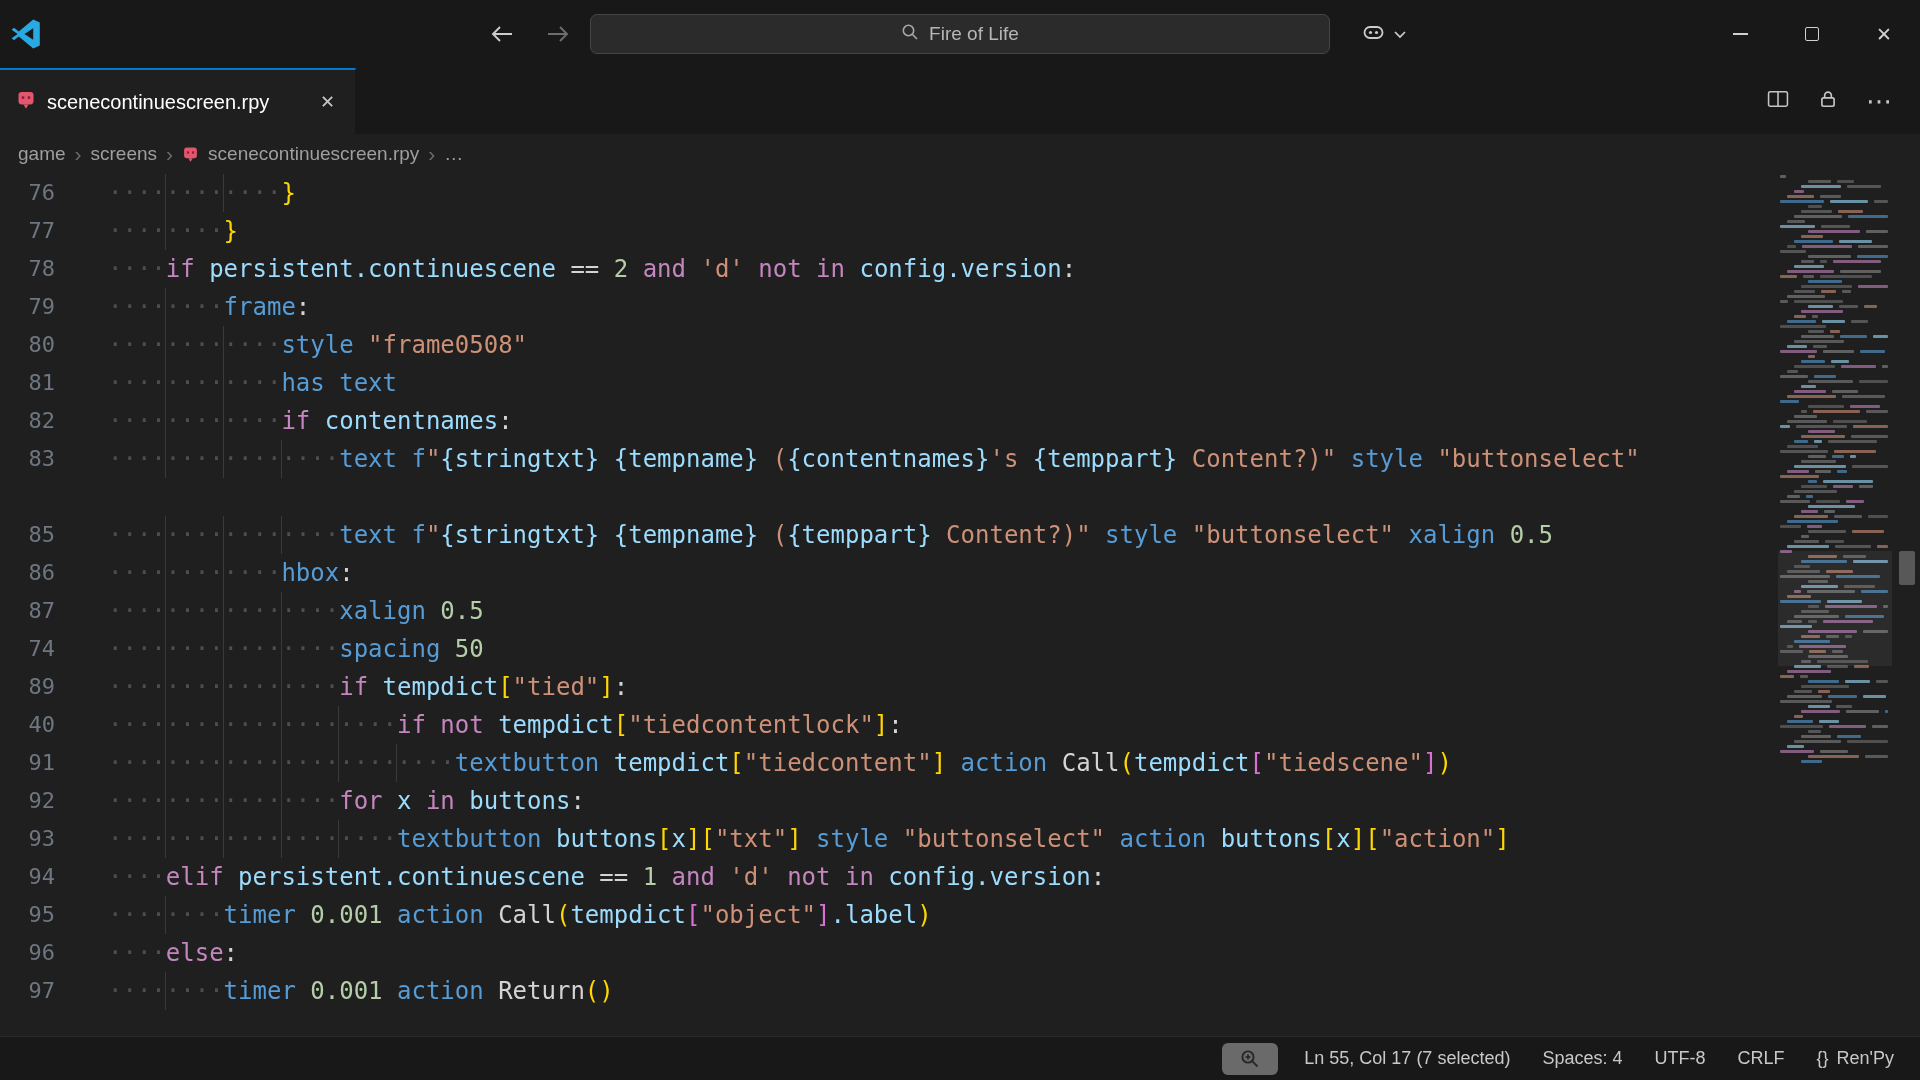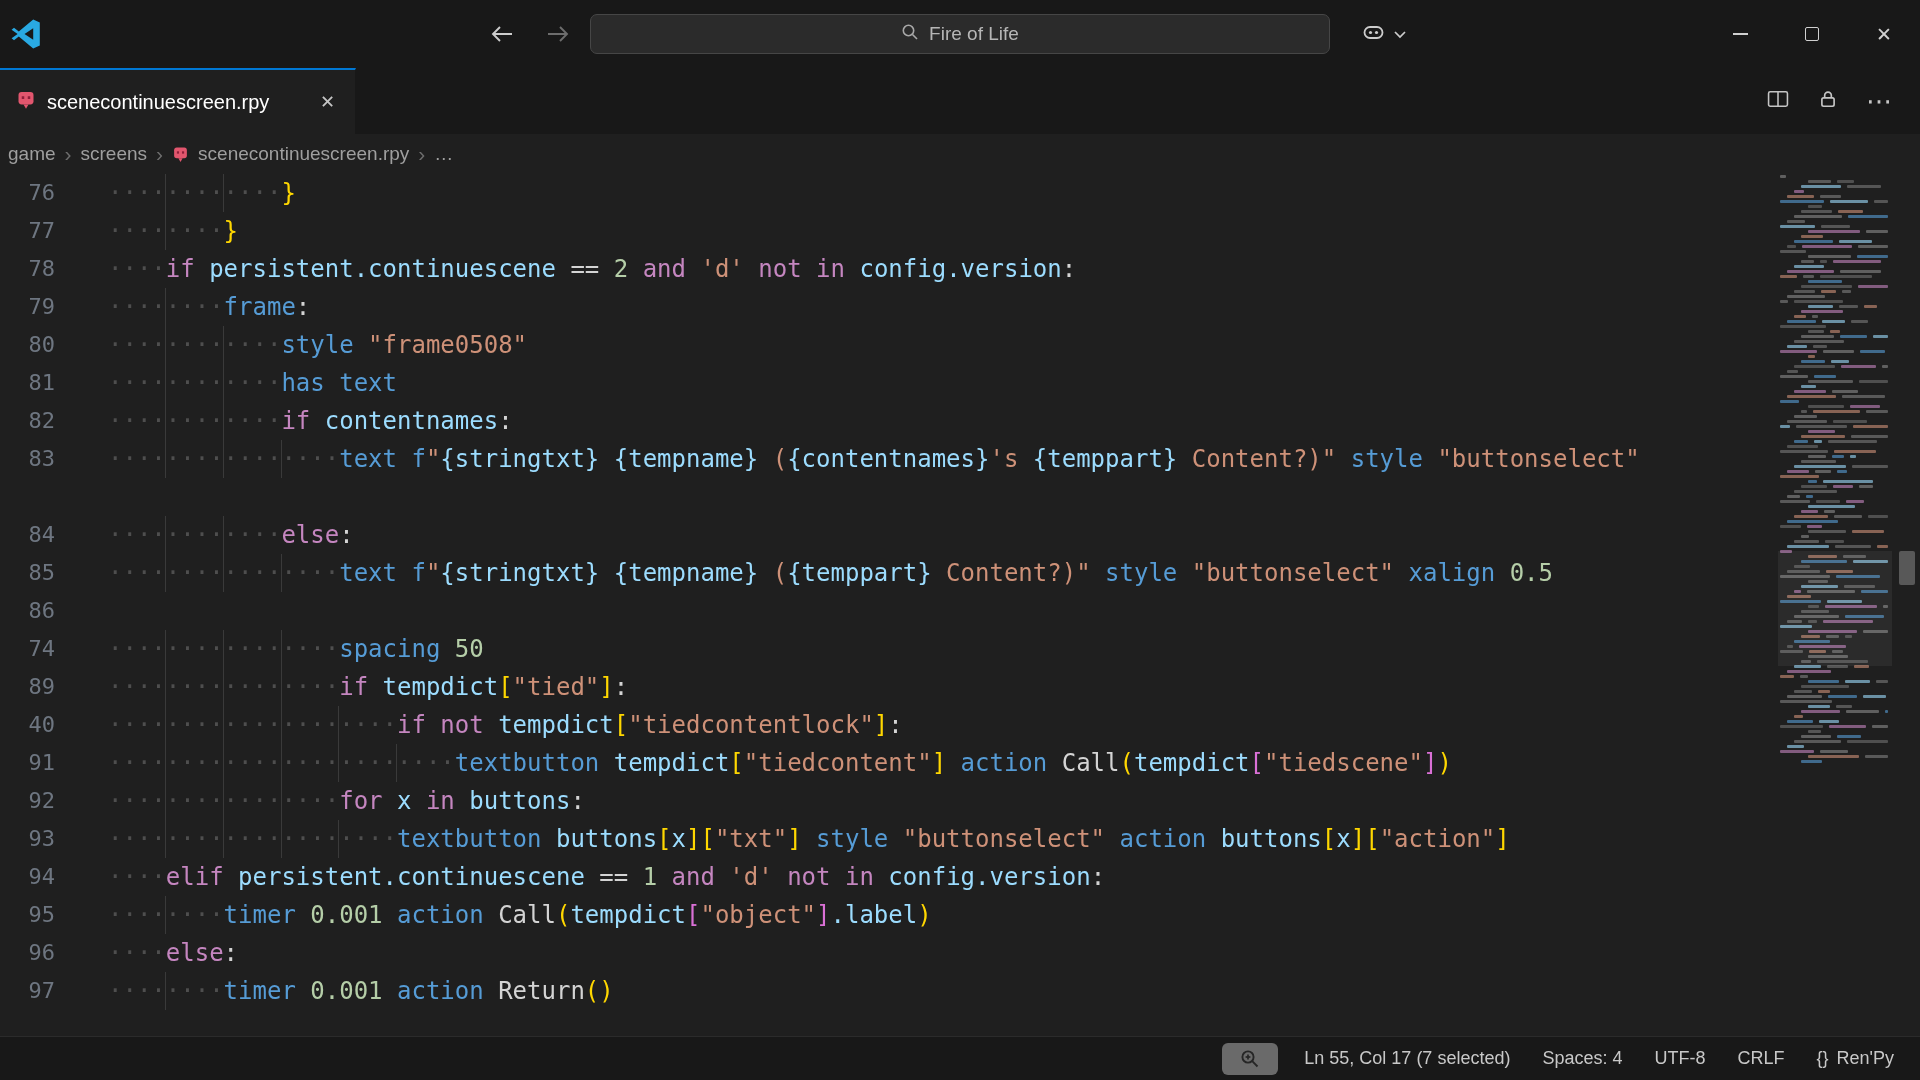--- a/index.html
+++ b/index.html
@@ -32,21 +32,21 @@
   .tab {
     width:356px; background:#1f1f1f; border-top:2px solid #0078d4; border-right:1px solid #181818;
     display:flex; align-items:center; padding:0 16px; gap:11px;
   }
   .tab-label { color:#ffffff; font-size:20px; white-space:nowrap; }
   .tab-close { margin-left:auto; color:#c5c5c5; font-size:18px; padding:2px 4px; }
   .tab-actions { margin-left:auto; display:flex; align-items:center; gap:28px; padding-right:28px; color:#c5c5c5; }
   .more { font-size:26px; line-height:1; }
 
   
-  .breadcrumbs { height:40px; background:#1f1f1f; display:flex; align-items:center; padding-left:8px; gap:9px; font-size:19px; color:#9f9f9f; }
+  .breadcrumbs { height:40px; background:#1f1f1f; display:flex; align-items:center; padding-left:18px; gap:9px; font-size:19px; color:#9f9f9f; }
   .bc-sep { color:#6e6e6e; font-size:21px; }
   .bc-icon { display:flex; align-items:center; }
 
   
   .editor { position:relative; height:862px; overflow:hidden; }
   .code-area { font-family:"DejaVu Sans Mono", monospace; font-size:24px; line-height:38px; height:100%; overflow:hidden; }
   .code-row { display:flex; height:38px; white-space:pre; }
   .ln { flex:none; width:55px; text-align:right; color:#6e7681; font-size:22px; }
   .lc { padding-left:53px; white-space:pre; }
 
@@ -198,23 +198,23 @@
   <div class="code-area">
       <div class="code-row"><div class="ln">76</div><div class="lc"><span class="ws">············</span><span class="p1">}</span></div></div>
       <div class="code-row"><div class="ln">77</div><div class="lc"><span class="ws">········</span><span class="p1">}</span></div></div>
       <div class="code-row"><div class="ln">78</div><div class="lc"><span class="ws">····</span><span class="k">if</span><span class="w"> </span><span class="v">persistent.continuescene</span><span class="w"> == </span><span class="n">2</span><span class="w"> </span><span class="k">and</span><span class="w"> </span><span class="s">'d'</span><span class="w"> </span><span class="k">not</span><span class="w"> </span><span class="k">in</span><span class="w"> </span><span class="v">config.version</span><span class="w">:</span></div></div>
       <div class="code-row"><div class="ln">79</div><div class="lc"><span class="ws">········</span><span class="b">frame</span><span class="w">:</span></div></div>
       <div class="code-row"><div class="ln">80</div><div class="lc"><span class="ws">············</span><span class="b">style</span><span class="w"> </span><span class="s">"frame0508"</span></div></div>
       <div class="code-row"><div class="ln">81</div><div class="lc"><span class="ws">············</span><span class="b">has</span><span class="w"> </span><span class="b">text</span></div></div>
       <div class="code-row"><div class="ln">82</div><div class="lc"><span class="ws">············</span><span class="k">if</span><span class="w"> </span><span class="v">contentnames</span><span class="w">:</span></div></div>
       <div class="code-row"><div class="ln">83</div><div class="lc"><span class="ws">················</span><span class="b">text</span><span class="w"> </span><span class="b">f</span><span class="s">"</span><span class="v">{stringtxt}</span><span class="s"> </span><span class="v">{tempname}</span><span class="s"> (</span><span class="v">{contentnames}</span><span class="s">'s </span><span class="v">{temppart}</span><span class="s"> Content?)"</span><span class="w"> </span><span class="b">style</span><span class="w"> </span><span class="s">"buttonselect"</span></div></div>
       <div class="code-row"><div class="ln"></div></div>
-      <div class="code-row"><div class="ln">84</div><div class="lc"><span class="ws">············</span><span class="k">else</span><span class="w">:</span></div></div>
       <div class="code-row"><div class="ln">85</div><div class="lc"><span class="ws">················</span><span class="b">text</span><span class="w"> </span><span class="b">f</span><span class="s">"</span><span class="v">{stringtxt}</span><span class="s"> </span><span class="v">{tempname}</span><span class="s"> (</span><span class="v">{temppart}</span><span class="s"> Content?)"</span><span class="w"> </span><span class="b">style</span><span class="w"> </span><span class="s">"buttonselect"</span><span class="w"> </span><span class="b">xalign</span><span class="w"> </span><span class="n">0.5</span></div></div>
-      <div class="code-row"><div class="ln">86</div></div>
+      <div class="code-row"><div class="ln">86</div><div class="lc"><span class="ws">············</span><span class="b">hbox</span><span class="w">:</span></div></div>
+      <div class="code-row"><div class="ln">87</div><div class="lc"><span class="ws">················</span><span class="b">xalign</span><span class="w"> </span><span class="n">0.5</span></div></div>
       <div class="code-row"><div class="ln">74</div><div class="lc"><span class="ws">················</span><span class="b">spacing</span><span class="w"> </span><span class="n">50</span></div></div>
       <div class="code-row"><div class="ln">89</div><div class="lc"><span class="ws">················</span><span class="k">if</span><span class="w"> </span><span class="v">tempdict</span><span class="p1">[</span><span class="s">"tied"</span><span class="p1">]</span><span class="w">:</span></div></div>
       <div class="code-row"><div class="ln">40</div><div class="lc"><span class="ws">····················</span><span class="k">if</span><span class="w"> </span><span class="k">not</span><span class="w"> </span><span class="v">tempdict</span><span class="p1">[</span><span class="s">"tiedcontentlock"</span><span class="p1">]</span><span class="w">:</span></div></div>
       <div class="code-row"><div class="ln">91</div><div class="lc"><span class="ws">························</span><span class="b">textbutton</span><span class="w"> </span><span class="v">tempdict</span><span class="p1">[</span><span class="s">"tiedcontent"</span><span class="p1">]</span><span class="w"> </span><span class="b">action</span><span class="w"> </span><span class="w">Call</span><span class="p1">(</span><span class="v">tempdict</span><span class="p2">[</span><span class="s">"tiedscene"</span><span class="p2">]</span><span class="p1">)</span></div></div>
       <div class="code-row"><div class="ln">92</div><div class="lc"><span class="ws">················</span><span class="k">for</span><span class="w"> </span><span class="v">x</span><span class="w"> </span><span class="k">in</span><span class="w"> </span><span class="v">buttons</span><span class="w">:</span></div></div>
       <div class="code-row"><div class="ln">93</div><div class="lc"><span class="ws">····················</span><span class="b">textbutton</span><span class="w"> </span><span class="v">buttons</span><span class="p1">[</span><span class="v">x</span><span class="p1">]</span><span class="p1">[</span><span class="s">"txt"</span><span class="p1">]</span><span class="w"> </span><span class="b">style</span><span class="w"> </span><span class="s">"buttonselect"</span><span class="w"> </span><span class="b">action</span><span class="w"> </span><span class="v">buttons</span><span class="p1">[</span><span class="v">x</span><span class="p1">]</span><span class="p1">[</span><span class="s">"action"</span><span class="p1">]</span></div></div>
       <div class="code-row"><div class="ln">94</div><div class="lc"><span class="ws">····</span><span class="k">elif</span><span class="w"> </span><span class="v">persistent.continuescene</span><span class="w"> == </span><span class="n">1</span><span class="w"> </span><span class="k">and</span><span class="w"> </span><span class="s">'d'</span><span class="w"> </span><span class="k">not</span><span class="w"> </span><span class="k">in</span><span class="w"> </span><span class="v">config.version</span><span class="w">:</span></div></div>
       <div class="code-row"><div class="ln">95</div><div class="lc"><span class="ws">········</span><span class="b">timer</span><span class="w"> </span><span class="n">0.001</span><span class="w"> </span><span class="b">action</span><span class="w"> </span><span class="w">Call</span><span class="p1">(</span><span class="v">tempdict</span><span class="p2">[</span><span class="s">"object"</span><span class="p2">]</span><span class="v">.label</span><span class="p1">)</span></div></div>
       <div class="code-row"><div class="ln">96</div><div class="lc"><span class="ws">····</span><span class="k">else</span><span class="w">:</span></div></div>
       <div class="code-row"><div class="ln">97</div><div class="lc"><span class="ws">········</span><span class="b">timer</span><span class="w"> </span><span class="n">0.001</span><span class="w"> </span><span class="b">action</span><span class="w"> </span><span class="w">Return</span><span class="p1">(</span><span class="p1">)</span></div></div>

